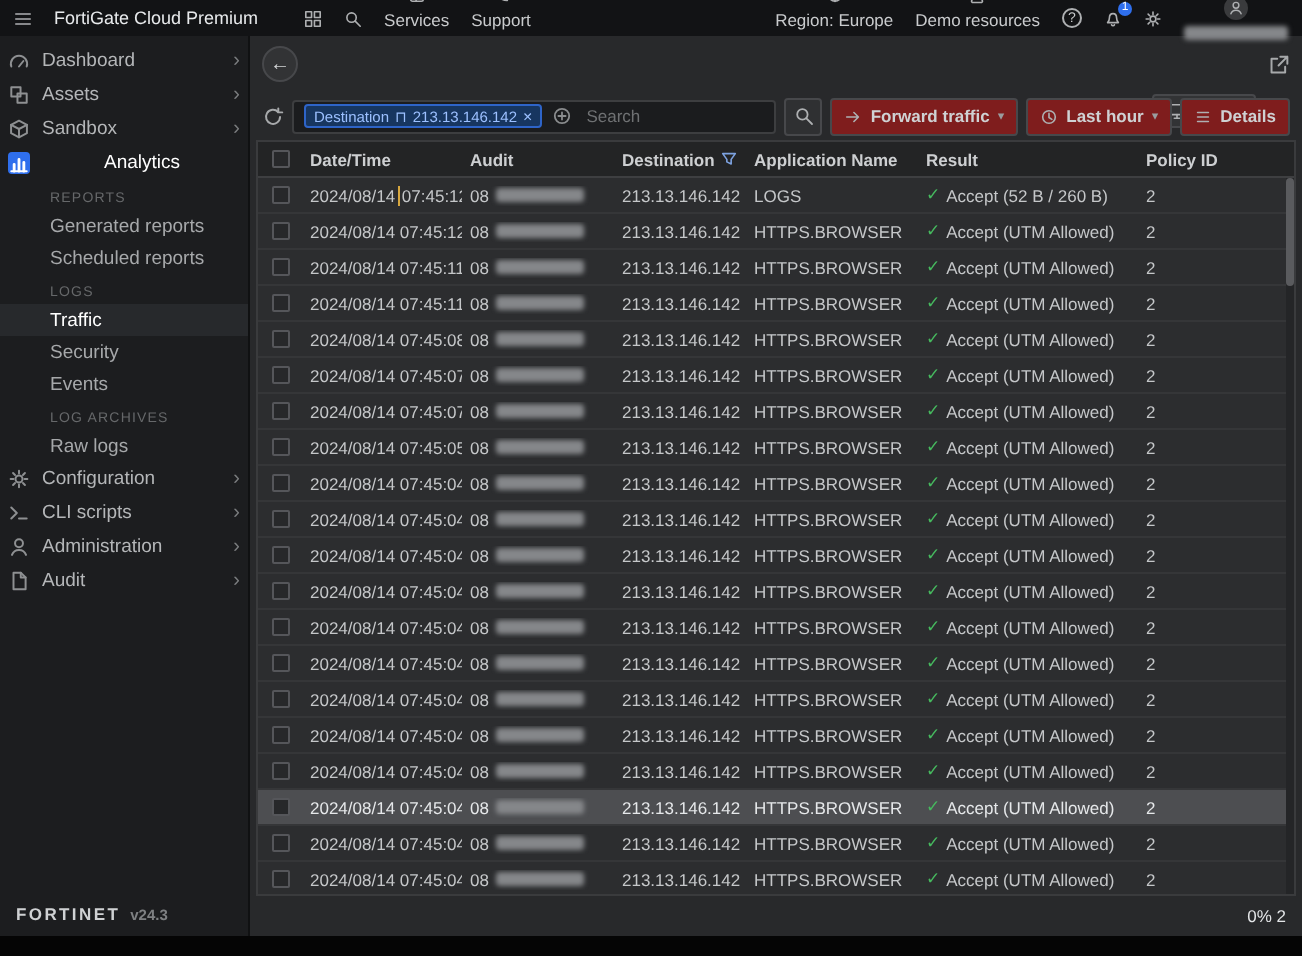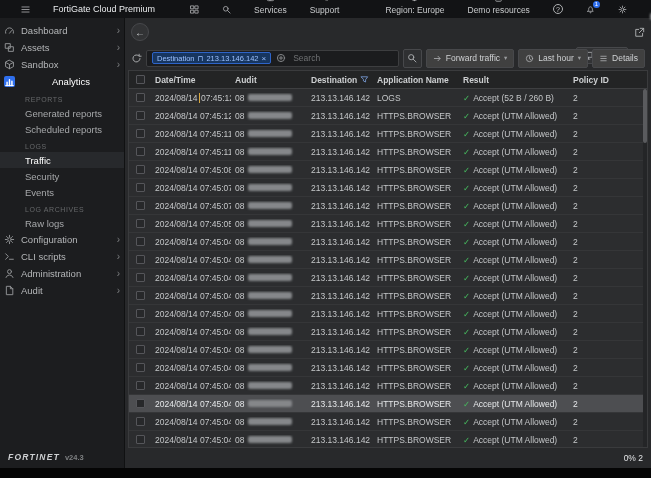--- a/index.html
+++ b/index.html
@@ -6,21 +6,21 @@
   *{box-sizing:border-box;}
   body{width:651px;height:478px;font-family:"Liberation Sans","DejaVu Sans",sans-serif;color:#cfd1d3;overflow:hidden;}
   .app{width:651px;height:478px;display:flex;flex-direction:column;background:#28292b;overflow:hidden;}
 
   
   .svgi{display:inline-flex;flex:none;}
   .svgi svg{width:100%;height:100%;fill:none;stroke:currentColor;stroke-width:.9;stroke-linecap:round;stroke-linejoin:round;}
   .tbi{width:9px;height:9px;color:#aeb0b2;}
 
   
-  .topbar{height:18px;flex:0 0 18px;background:#121315;display:flex;align-items:center;gap:23px;padding:0 21px;font-size:8.5px;color:#c9cbcd;white-space:nowrap;}
+  .topbar{height:18px;flex:0 0 18px;background:#121315;display:flex;align-items:center;gap:11px;padding:0 7px;font-size:8.5px;color:#c9cbcd;white-space:nowrap;}
   .tb-title{font-size:9px;color:#e8eaec;margin-right:12px;}
   .tb-item{display:inline-flex;align-items:center;gap:3px;flex-direction:column;}
   .caret{font-size:6.5px;color:#9a9c9e;}
   .spacer{flex:1;}
   .help-circle{width:10px;height:10px;border:1px solid #aeb0b2;border-radius:50%;font-size:7px;display:inline-flex;align-items:center;justify-content:center;color:#c9cbcd;flex:none;}
   .bell-wrap{position:relative;display:inline-flex;flex:none;}
   .badge{position:absolute;top:-4px;right:-5px;background:#2f6fed;color:#fff;font-size:6px;min-width:7px;height:7px;border-radius:4px;display:flex;align-items:center;justify-content:center;padding:0 1px;}
   .avatar{width:12px;height:12px;border-radius:50%;background:#3a3b3d;display:inline-flex;align-items:center;justify-content:center;flex:none;}
   .avatar .tbi{width:8px;height:8px;}
   .blurbar{display:inline-block;height:7px;background:#85878a;border-radius:2px;filter:blur(1.3px);}
@@ -34,41 +34,41 @@
   .side-item{height:17px;flex:0 0 17px;display:flex;align-items:center;gap:6px;padding:0 4px;color:#b4b6b8;cursor:pointer;}
   .side-item .ico{width:11px;height:11px;display:inline-flex;color:#8e9092;flex:0 0 11px;}
   .side-item .lbl{white-space:nowrap;overflow:hidden;}
   .side-item .chev{margin-left:auto;color:#7a7c7e;font-size:10px;line-height:1;}
   .side-item.active{color:#fff;gap:37px;}
   .side-item.active .ico{background:#2f6fed;color:#fff;border-radius:2px;}
   .side-section{height:15px;flex:0 0 15px;display:flex;align-items:flex-end;padding:0 8px 2px 25px;font-size:7px;letter-spacing:.6px;color:#66686a;}
   .side-sub{height:16px;flex:0 0 16px;display:flex;align-items:center;padding:0 8px 0 25px;color:#a6a8aa;cursor:pointer;}
   .side-sub.selected{color:#fff;background:#27292c;}
   .side-footer{margin-top:auto;display:flex;align-items:baseline;gap:5px;padding:6px 8px;}
-  .logo{font-size:8.5px;font-weight:bold;letter-spacing:1.2px;color:#cfd1d3;font-style:italic;}
+  .logo{font-size:8.5px;font-weight:bold;letter-spacing:1.2px;color:#cfd1d3;}
   .version{font-size:7.5px;color:#7e8082;font-weight:bold;}
 
   
   .main{flex:1;display:flex;flex-direction:column;min-width:0;background:#28292b;padding:0 2px;}
   .main-header{height:28px;flex:0 0 28px;display:flex;align-items:center;gap:6px;padding:0 4px;}
   .back-btn{width:18px;height:18px;border-radius:50%;background:#323335;border:1px solid #47484b;color:#d3d5d7;font-size:10px;display:flex;align-items:center;justify-content:center;padding:0;cursor:pointer;}
   .hfgt-btn{height:17px;background:#323335;border:1px solid #47484b;border-radius:2px;color:#d3d5d7;display:flex;align-items:center;gap:4px;padding:0 7px;font-size:8.5px;cursor:pointer;margin-top:46px;}
   .popout{width:11px;height:11px;color:#a7a9ab;cursor:pointer;}
 
   .toolbar{height:24px;flex:0 0 24px;display:flex;align-items:center;gap:4px;padding:0 4px;}
   .tool-ico{width:11px;height:11px;color:#a7a9ab;cursor:pointer;}
   .filterbar{flex:1;height:17px;background:#1b1c1e;border:1px solid #3d3e40;border-radius:2px;display:flex;align-items:center;gap:5px;padding:0 5px;min-width:0;}
   .chip{height:12px;background:#173660;border:1px solid #2e64c8;border-radius:2px;color:#9cc0ff;font-size:7.5px;display:inline-flex;align-items:center;gap:3px;padding:0 4px;white-space:nowrap;flex:none;}
   .chip .x{font-size:8px;cursor:pointer;}
   .plus-ico{width:10px;height:10px;color:#8a8c8e;}
   .search-input{flex:1;background:transparent;border:none;outline:none;color:#d3d5d7;font-size:8.5px;min-width:0;font-family:inherit;}
   .search-input::placeholder{color:#6f7173;}
   .search-btn{width:19px;height:19px;background:#2f3032;border:1px solid #47484b;border-radius:2px;display:flex;align-items:center;justify-content:center;padding:0;cursor:pointer;}
   .search-btn .tbi{width:10px;height:10px;}
-  .dd{height:19px;background:#404040;border:1px solid #47484b;border-radius:2px;color:#cfd1d3;display:flex;align-items:center;gap:4px;padding:0 6px;font-size:8.5px;white-space:nowrap;cursor:pointer;font-family:inherit;}
+  .dd{height:19px;background:#7f1d1d;border:1px solid #47484b;border-radius:2px;color:#cfd1d3;display:flex;align-items:center;gap:4px;padding:0 6px;font-size:8.5px;white-space:nowrap;cursor:pointer;font-family:inherit;font-weight:bold;}
 
   
   .tablewrap{flex:1;position:relative;background:#2c2d2f;border:1px solid #3a3b3d;overflow:hidden;min-height:0;margin:0 1px;}
   .thead{display:flex;height:18px;background:#232425;border-bottom:1px solid #3e3f41;font-size:8.5px;font-weight:bold;color:#cdcfd1;align-items:center;}
   .cell{padding:0 4px;display:flex;align-items:center;overflow:hidden;white-space:nowrap;}
   .col-cb{flex:0 0 22px;justify-content:center;padding:0;}
   .col-dt{flex:0 0 80px;}
   .col-dev{flex:0 0 76px;}
   .col-dst{flex:0 0 66px;}
   .col-app{flex:0 0 86px;}

